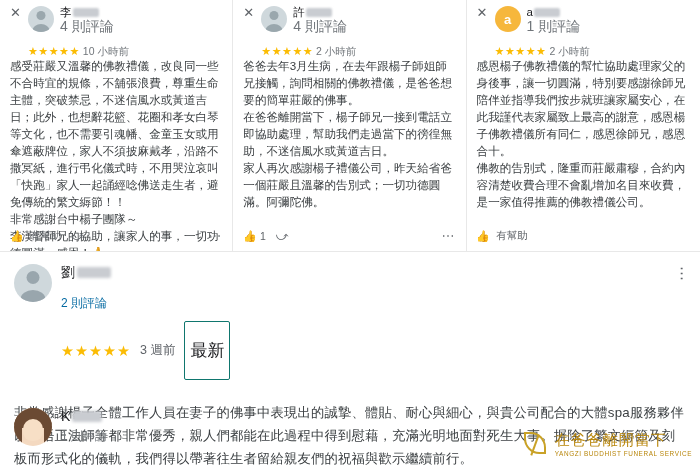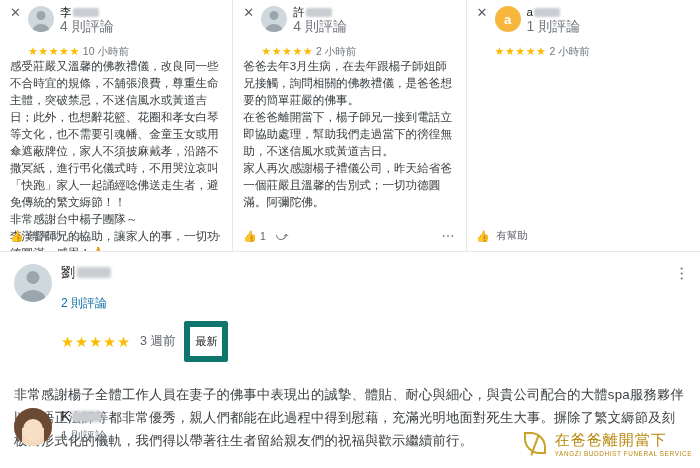--- a/index.html
+++ b/index.html
@@ -238,25 +238,25 @@
   .f-stars {
     color: #fbbc04;
     font-size: 14.5px;
     letter-spacing: 1px;
   }
   .f-when {
     font-size: 12.5px;
     color: #5f6368;
   }
   .f-badge {
-    font-size: 11px;
+    font-size: 17px;
     color: #202124;
-    border: 6px solid #0f766e;
+    border: 1px solid #0f766e;
     border-radius: 2px;
-    padding: 7px 5px;
+    padding: 17px 5px;
     background: #fff;
   }
   .f-body {
     margin-top: 21px;
     font-size: 13.3px;
     line-height: 23px;
     color: #3c4043;
     letter-spacing: 0.2px;
   }
   .f-dots {
@@ -440,20 +440,24 @@
         <span class="avatar letter-a">a</span>
         <div class="head-text">
           <div class="rv-name"><span>a</span><span class="blur"></span></div>
           <div class="rv-count">1 則評論</div>
         </div>
       </div>
       <div class="stars-row">
         <span class="stars">★★★★★</span>
         <span class="when">2 小時前</span>
       </div>
+      <div class="card-body">
+          <p>感恩楊子佛教禮儀的幫忙協助處理家父的身後事，讓一切圓滿，特別要感謝徐師兄陪伴並指導我們按步就班讓家屬安心，在此我謹代表家屬致上最高的謝意，感恩楊子佛教禮儀所有同仁，感恩徐師兄，感恩合十。</p>
+          <p>佛教的告別式，隆重而莊嚴肅穆，合約內容清楚收費合理不會亂增加名目來收費，是一家值得推薦的佛教禮儀公司。</p>
+        </div>
       <div class="card-foot">
         <span class="thumb-ico">👍</span>
         <span class="helpful-label">有幫助</span>
       </div>
     </div>
 
   </div>
 
   <div class="featured">
     <span class="f-dots">⋯</span>

